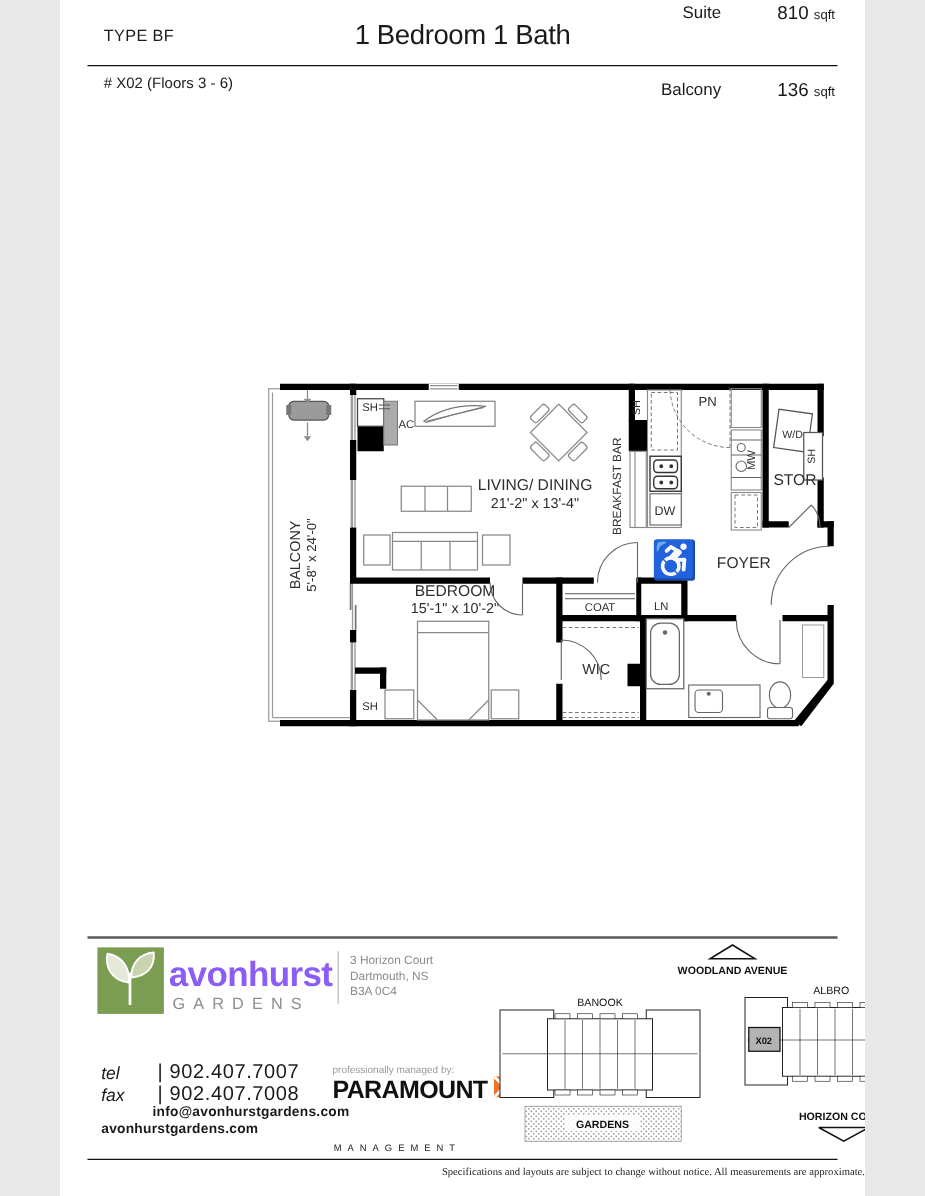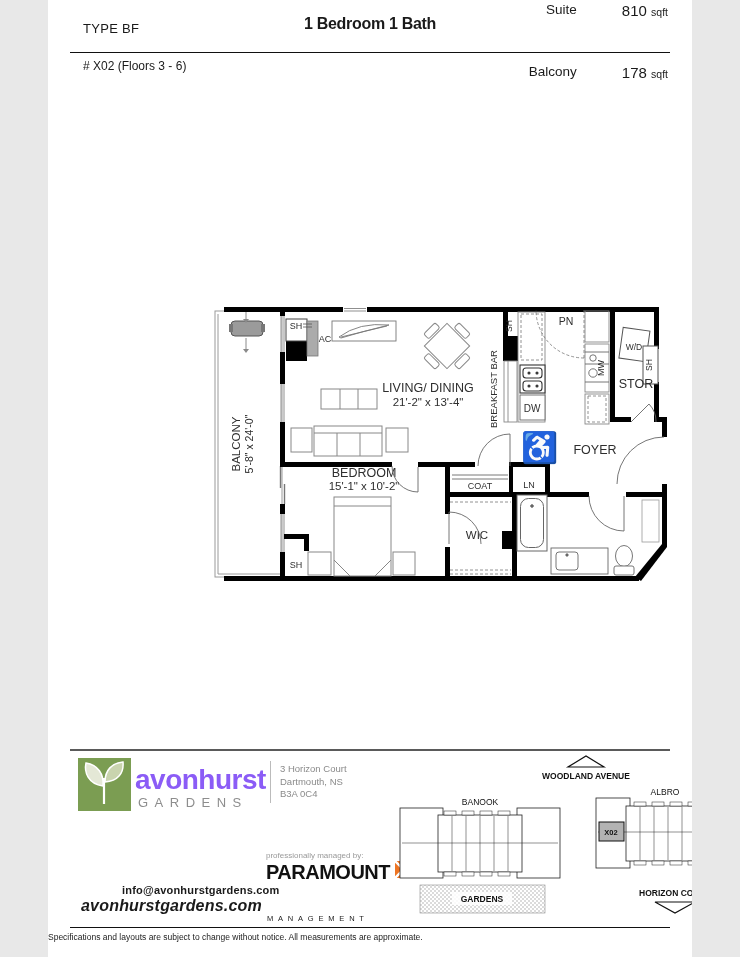--- a/index.html
+++ b/index.html
@@ -1,21 +1,21 @@
 <!DOCTYPE html>
 <html><head>
 <meta charset="utf-8">
 <style>
   html,body{margin:0;padding:0;background:#e8e8e8;}
   .page{position:relative;width:644px;height:957px;background:#fff;margin:0 auto;
         font-family:"Liberation Sans",sans-serif;color:#1a1a1a;overflow:hidden;}
   .abs{position:absolute;}
   
   .hdr-type{left:35px;top:21px;font-size:13px;letter-spacing:.3px;}
-  .hdr-title{left:0;right:0;top:15px;text-align:center;font-size:16px;font-weight:700;letter-spacing:-.3px;}
+  .hdr-title{left:0;right:0;top:15px;text-align:center;font-size:22px;font-weight:400;letter-spacing:-.3px;}
   .hdr-right{right:24px;top:2px;display:grid;grid-template-columns:auto auto;column-gap:18px;row-gap:1px;gap:45px;}
   .hdr-right .lbl{text-align:right;font-size:13.5px;}
   .hdr-right .val{font-size:15px;white-space:nowrap;}
   .hdr-right .val .sq{font-size:10.5px;}
   .rule1{left:22px;right:22px;top:52px;border-top:1.6px solid #111;}
   .hdr-unit{left:35px;top:59px;font-size:12px;}
   
   .plan-svg{left:156px;top:294px;width:482px;height:314px;}
   .plan-svg text{font-family:"Liberation Sans",sans-serif;fill:#2e2e2e;}
   
@@ -23,42 +23,42 @@
   .logo-box{left:30px;top:758px;width:53px;height:53px;background:#7b9d52;}
   .brand-name{left:87px;top:764px;font-size:28px;font-weight:700;color:#8b5cf6;letter-spacing:-.5px;}
   .brand-sub{left:90px;top:795px;font-size:13px;color:#8d8d8d;letter-spacing:6.5px;}
   .vdiv{left:222px;top:761px;height:42px;border-left:1px solid #bbb;}
   .addr{left:232px;top:763px;font-size:9.5px;line-height:12.5px;color:#8a8a8a;}
   .contact{left:33px;top:849px;font-size:16px;}
   .contact .row{display:flex;line-height:18px;}
   .contact .cl{font-style:italic;width:45px;font-size:14px;}
   .contact .cv{letter-spacing:.5px;}
   .email{left:33px;top:884px;font-size:11px;font-weight:700;letter-spacing:.2px;margin-left:41px;}
-  .web{left:33px;top:897px;font-size:16px;font-weight:700;letter-spacing:.2px;font-style:italic;}
+  .web{left:33px;top:897px;font-size:11px;font-weight:700;letter-spacing:.2px;}
   .managed{left:218px;top:851px;font-size:8px;color:#999;text-align:center;}
   .pm-row{left:218px;top:861px;display:flex;align-items:flex-start;gap:5px;}
   .pm-name{font-size:20px;font-weight:700;letter-spacing:-.5px;color:#111;}
   .pm-sub{left:219px;top:885px;font-size:7.5px;letter-spacing:4.8px;color:#222;margin-top:29px;}
   .map-svg{left:340px;top:748px;width:392px;height:176px;}
   .map-svg text{font-family:"Liberation Sans",sans-serif;fill:#111;}
   .rule3{left:22px;right:22px;top:927px;border-top:1.5px solid #111;}
-  .disclaimer{left:0;right:0;top:932px;text-align:left;font-size:8.5px;color:#222;}
+  .disclaimer{left:0;right:0;top:932px;text-align:right;font-size:8.5px;color:#222;font-family:Liberation Serif, serif;}
 </style>
 </head>
 <body>
 
 <div class="page">
 
   <div class="abs hdr-type">TYPE BF</div>
   <div class="abs hdr-title">1 Bedroom 1 Bath</div>
   <div class="abs hdr-right">
     <div class="lbl">Suite</div>
     <div class="val"><span>810</span> <span class="sq">sqft</span></div>
     <div class="lbl">Balcony</div>
-    <div class="val"><span>178</span> <span class="sq">sqft</span></div>
+    <div class="val"><span>136</span> <span class="sq">sqft</span></div>
   </div>
   <div class="abs rule1"></div>
   <div class="abs hdr-unit"># X02 (Floors 3 - 6)</div>
 
   <svg class="abs plan-svg" viewBox="0 0 482 314">
 
     <g stroke="#9a9a9a" stroke-width="1" fill="none">
       <rect x="11" y="17" width="67" height="266"></rect>
       <line x1="14" y1="20" x2="14" y2="280"></line>
       <line x1="14" y1="280" x2="76" y2="280"></line>
@@ -296,20 +296,30 @@
   </div>
   <div class="abs brand-name">avonhurst</div>
   <div class="abs brand-sub">GARDENS</div>
   <div class="abs vdiv"></div>
   <div class="abs addr">
     <div>3 Horizon Court</div>
     <div>Dartmouth, NS</div>
     <div>B3A 0C4</div>
   </div>
 
+  <div class="abs contact">
+    <div class="row">
+        <span class="cl">tel</span>
+        <span class="cv">| 902.407.7007</span>
+      </div>
+    <div class="row">
+        <span class="cl">fax</span>
+        <span class="cv">| 902.407.7008</span>
+      </div>
+  </div>
   <div class="abs email">info@avonhurstgardens.com</div>
   <div class="abs web">avonhurstgardens.com</div>
 
   <div class="abs managed">professionally managed by:</div>
   <div class="abs pm-row">
     <span class="pm-name">PARAMOUNT</span>
     <svg width="17" height="17" viewBox="0 0 17 17">
       <rect width="17" height="17" fill="#ee7523"></rect>
       <path d="M0,0 L17,17 M17,0 L0,17" stroke="#fff" stroke-width="2.4"></path>
     </svg>

